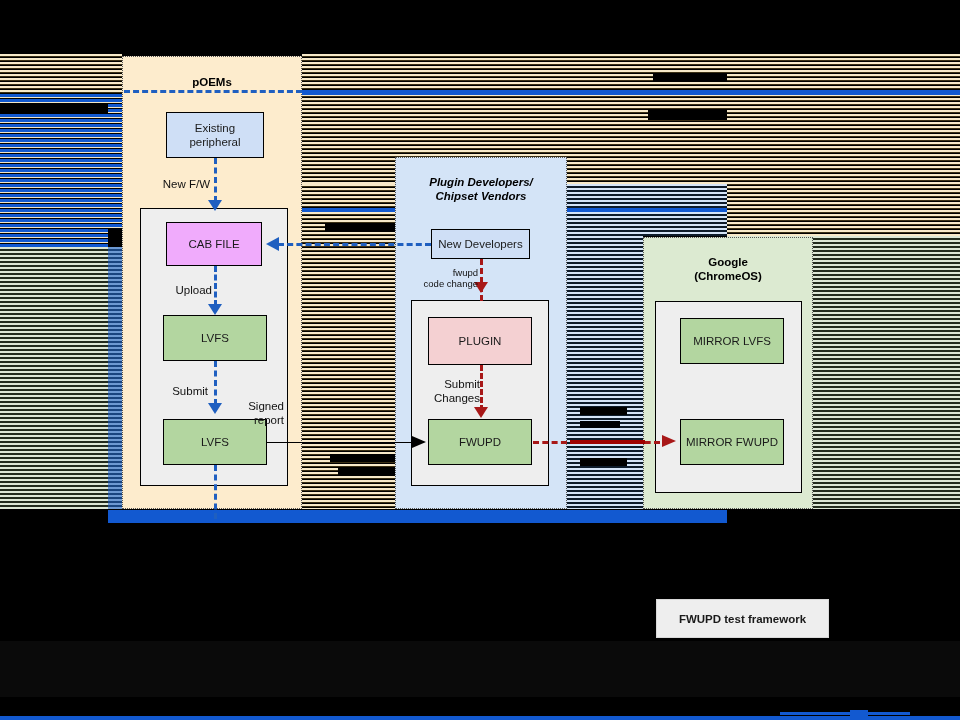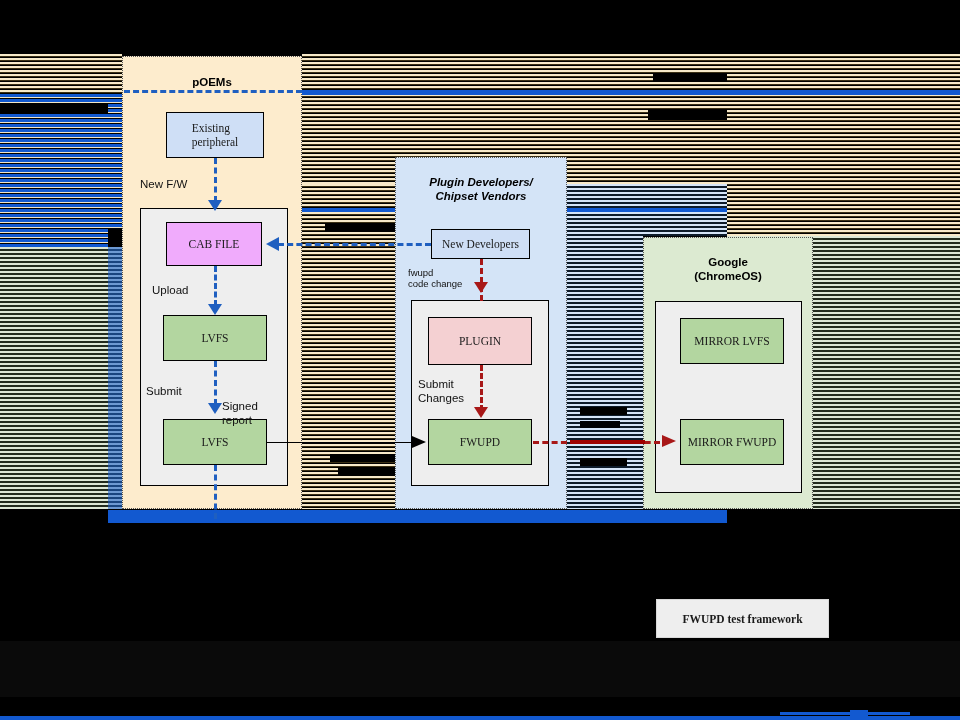--- a/index.html
+++ b/index.html
@@ -10,24 +10,24 @@
 
   
   .lane{position:absolute;border:1px dotted #555;box-sizing:border-box;}
   .lane-title{position:absolute;left:0;right:0;text-align:center;
               font-weight:bold;font-size:11.5px;color:#000;line-height:14px;}
 
   .inner{position:absolute;background:#eeeeee;border:1px solid #000;box-sizing:border-box;}
 
   .node{position:absolute;box-sizing:border-box;border:1px solid #000;
         display:flex;align-items:center;justify-content:center;
-        font-size:11.5px;color:#1a1a1a;line-height:14px;font-family:Liberation Serif, serif;}
+        font-size:11.5px;color:#1a1a1a;text-align:center;line-height:14px;}
 
   .lbl{position:absolute;font-size:11.5px;color:#111;line-height:14px;
-       text-align:left;white-space:pre;}
+       text-align:right;white-space:pre;}
   .lbl.small{font-size:9.5px;line-height:11px;}
 
   
   .vline{position:absolute;width:0;border-left-width:3px;border-left-style:dashed;}
   .hline{position:absolute;height:0;border-top-width:3px;border-top-style:dashed;}
   .solid-h{position:absolute;height:0;border-top:1.5px solid #000;}
   .arrow{position:absolute;width:0;height:0;}
   .arr-down{border-left:7px solid transparent;border-right:7px solid transparent;}
   .arr-left{border-top:7px solid transparent;border-bottom:7px solid transparent;}
   .arr-right{border-top:6px solid transparent;border-bottom:6px solid transparent;}

